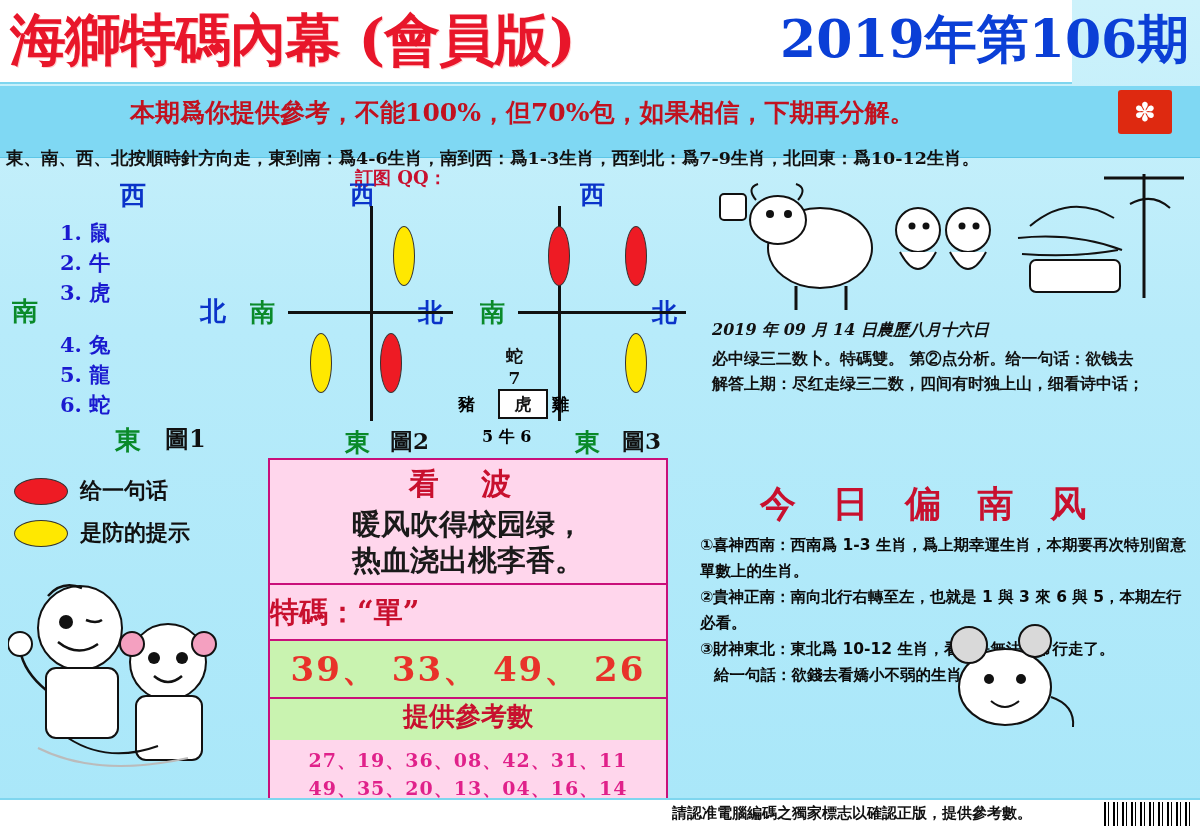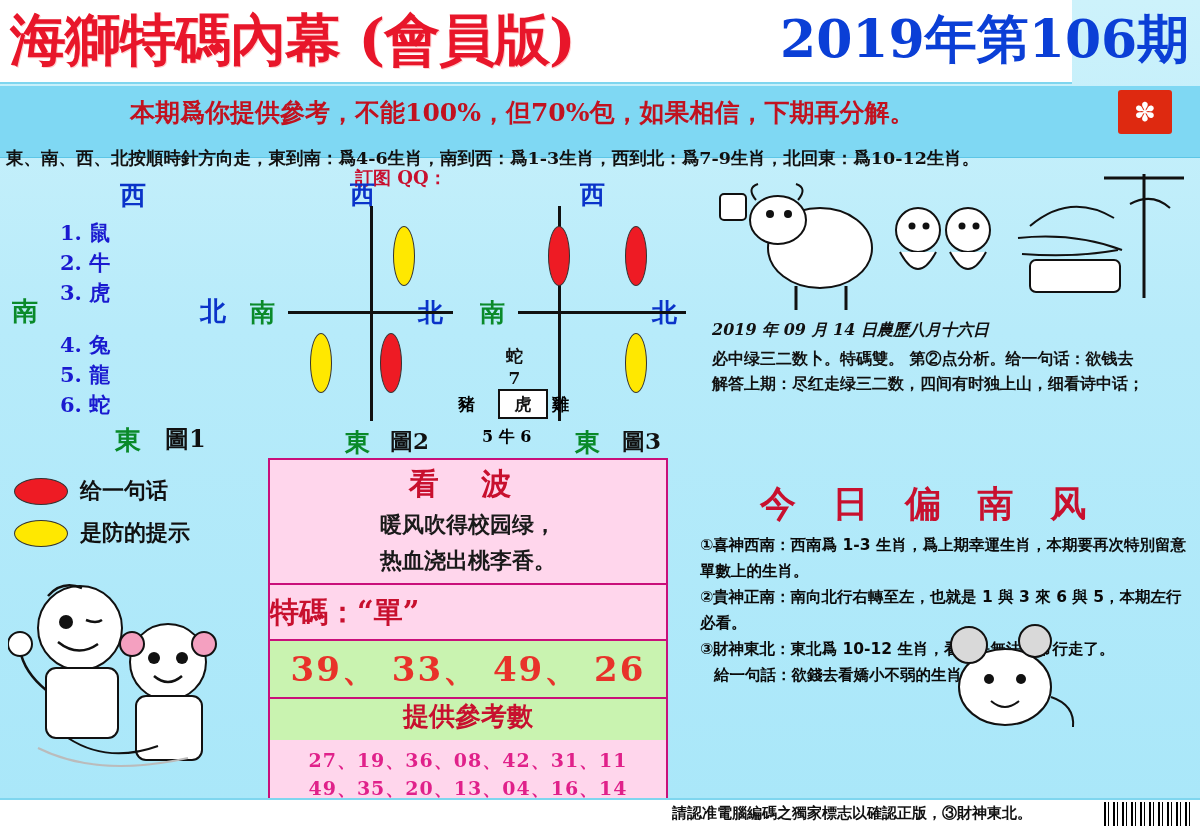--- a/index.html
+++ b/index.html
@@ -131,21 +131,21 @@
     position:absolute; left:268px; top:458px; width:400px; height:345px;
     border:2px solid #c90f7a; background:#ffd6ec;
   }
   .cp-title {
     text-align:center; font-family:"DejaVu Serif",serif;
     font-size:30px; font-weight:bold; color:#c8102e; letter-spacing:16px;
     margin-top:4px;
   }
   .cp-poem {
     text-align:center; font-family:"DejaVu Serif",serif;
-    font-size:22px; font-weight:bold; color:#1a1a1a; line-height:34px;
+    font-size:29px; font-weight:bold; color:#1a1a1a; line-height:34px;
     margin-top:2px;
   }
   .cp-sep { height:2px; background:#c90f7a; margin:6px 0 0; }
   .cp-special {
     font-family:"DejaVu Serif",serif;
     font-size:29px; font-weight:bold; color:#c8102e; padding:8px 0 6px;
   }
   .cp-nums {
     background:#c9f3b0; border-top:2px solid #c90f7a; border-bottom:2px solid #c90f7a;
     text-align:center; font-family:"DejaVu Serif",serif;
@@ -389,17 +389,17 @@
       <circle cx="44" cy="30" r="18" fill="#d9d9d9" stroke="#111" stroke-width="2"></circle>
       <circle cx="110" cy="26" r="16" fill="#d9d9d9" stroke="#111" stroke-width="2"></circle>
       <circle cx="64" cy="64" r="5" fill="#111"></circle>
       <circle cx="96" cy="64" r="5" fill="#111"></circle>
       <path d="M66 86 q14 12 28 0" stroke="#111" stroke-width="2" fill="none"></path>
       <path d="M126 82 q24 8 22 30" stroke="#111" stroke-width="2" fill="none"></path>
     </svg>
   </div>
 
   <div class="footer">
-    <div class="footer-right">請認准電腦編碼之獨家標志以確認正版，③財神東北。</div>
+    <div class="footer-right">請認准電腦編碼之獨家標志以確認正版，提供參考數。</div>
     <div class="barcode"></div>
   </div>
 
 </div>
 
 </body></html>

